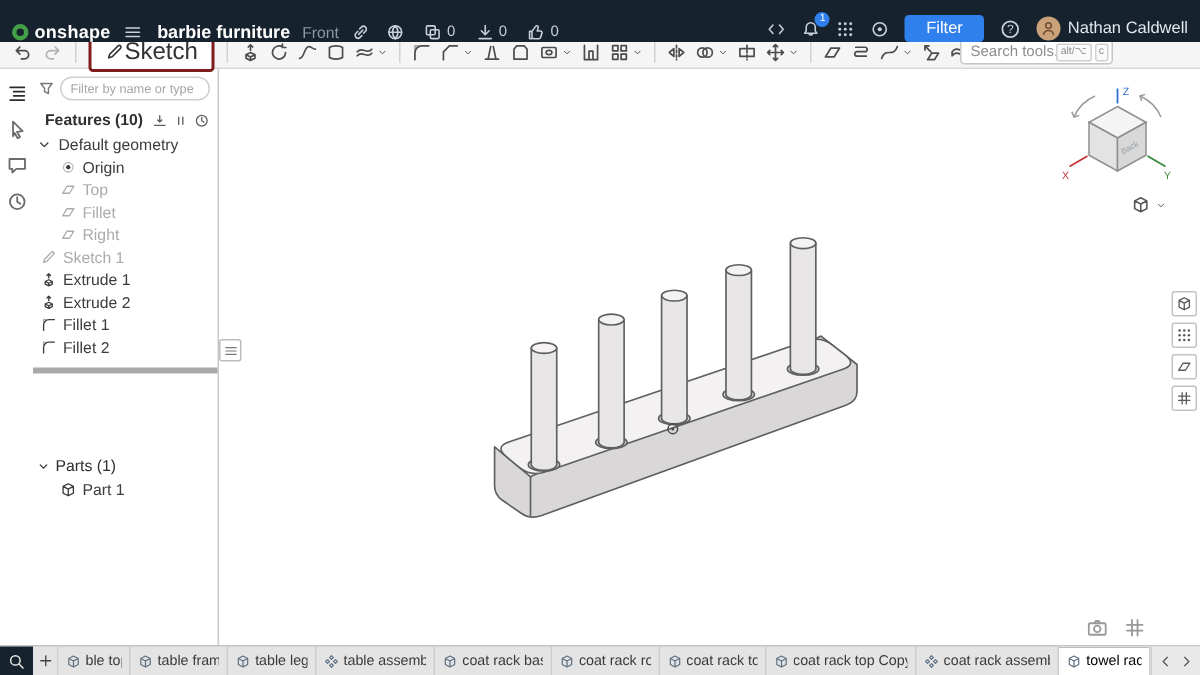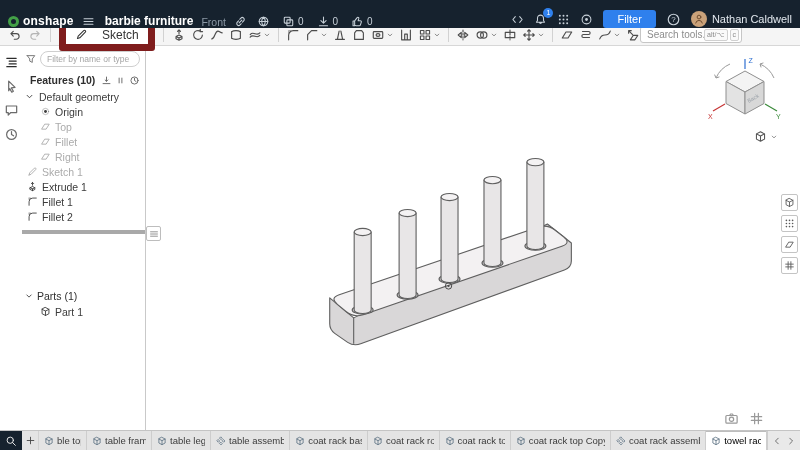--- a/index.html
+++ b/index.html
@@ -46,22 +46,22 @@
     display: flex; align-items: center; justify-content: center; color: #6d4c2f; overflow: hidden; }
   .user-name { color: #e2e8ee; font-size: 11px; }
 
   
   .toolbar { position: absolute; top: 24px; left: 0; right: 0; height: 22px;
     background: #f5f5f5; border-bottom: 1px solid #d7d7d7; display: flex;
     align-items: center; padding: 0 6px; gap: 2px; color: #4c4c4c; z-index: 29; }
   .tb-btn { padding: 2px 2px; color: #4c4c4c; }
   .tb-btn.disabled { color: #b4b4b4; }
   .tb-divider { width: 1px; height: 15px; background: #d2d2d2; margin: 0 4px; flex: none; }
-  .sketch-btn { gap: 14px; background: #fff; border: 7px solid #7f1d1d; border-radius: 3px;
-    padding: 2px 9px; font-size: 12px; color: #333; margin: 0 2px; }
+  .sketch-btn { gap: 0; background: #fff; border: 2px solid #7f1d1d; border-radius: 3px;
+    padding: 2px 9px; font-size: 16px; color: #333; margin: 0 2px; }
   .tb-btns { display: flex; align-items: center; gap: 1px; }
   .search-wrap { position: absolute; right: 58px; top: 2px; display: flex; align-items: center; }
   .search-wrap input { width: 102px; height: 17px; border: 1px solid #c6c6c6; border-radius: 3px;
     font-size: 10px; padding: 0 34px 0 6px; font-family: inherit; background: #fff; color: #444; }
   .search-wrap input::placeholder { color: #8d8d8d; }
   .kbd-chips { position: absolute; right: 3px; display: flex; gap: 2px; }
   .kbd { border: 1px solid #d0d0d0; border-radius: 2px; font-size: 7px; color: #8a8a8a;
     padding: 0 2px; background: #fafafa; line-height: 10px; }
 
   
@@ -669,20 +669,26 @@
         <span class="tree-label">Sketch 1</span>
       </div>
       <div class="tree-row">
         <svg class="ic ic11 tic">
           <use href="#s-extrude"></use>
         </svg>
         <span class="tree-label">Extrude 1</span>
       </div>
       <div class="tree-row">
         <svg class="ic ic11 tic">
+          <use href="#s-extrude"></use>
+        </svg>
+        <span class="tree-label">Extrude 2</span>
+      </div>
+      <div class="tree-row">
+        <svg class="ic ic11 tic">
           <use href="#s-fillet"></use>
         </svg>
         <span class="tree-label">Fillet 1</span>
       </div>
       <div class="tree-row">
         <svg class="ic ic11 tic">
           <use href="#s-fillet"></use>
         </svg>
         <span class="tree-label">Fillet 2</span>
       </div>

